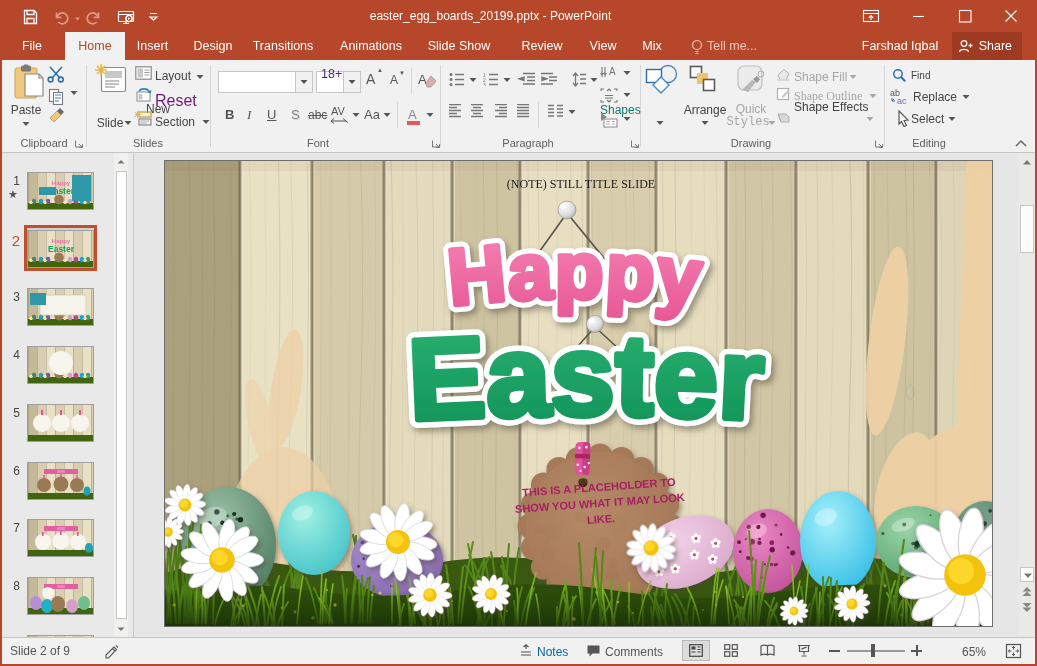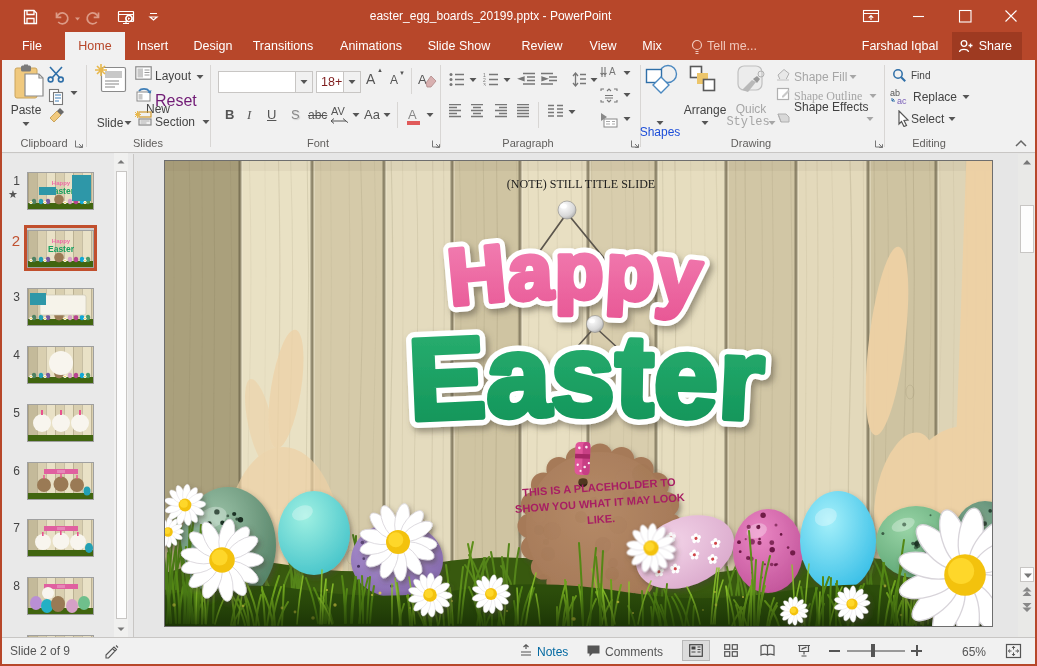--- a/index.html
+++ b/index.html
@@ -167,21 +167,21 @@
     </svg>
 <div class="glabel" style="left:98px;width:100px">Slides</div>
 <div class="gsep" style="left:210px"></div>
 <div class="abs" style="left:218px;top:71px;width:95px;height:22px;background:#fff;border:1px solid #c8c6c4"></div>
 <div class="abs" style="left:295px;top:71px;width:18px;height:22px;background:#f1f1f1;border:1px solid #c8c6c4"></div>
 <svg class="ricon" style="left:300px;top:79px" width="8" height="6">
       <path d="M0.5 1 L4 5 L7.5 1z" fill="#555"></path>
     </svg>
 <div class="abs" style="left:316px;top:71px;width:45px;height:22px;background:#fff;border:1px solid #c8c6c4"></div>
 <div class="abs" style="left:343px;top:71px;width:18px;height:22px;background:#f1f1f1;border:1px solid #c8c6c4"></div>
-<div class="rtext" style="left:321px;top:75px;font-size:12.5px;color:#7f1d1d;">18+</div>
+<div class="rtext" style="left:321px;top:67px;font-size:12.5px;color:#4c1d95;">18+</div>
 <svg class="ricon" style="left:348px;top:79px" width="8" height="6">
       <path d="M0.5 1 L4 5 L7.5 1z" fill="#555"></path>
     </svg>
 <div class="rtext" style="left:366px;top:71px;font-size:14px;color:#555;">A</div>
     <div class="rtext" style="left:377px;top:67px;font-size:6px;color:#555;">▲</div>
 <div class="rtext" style="left:390px;top:73px;font-size:12px;color:#555;">A</div>
     <div class="rtext" style="left:399px;top:70px;font-size:6px;color:#555;">▼</div>
 <div class="gsep" style="left:411px;top:68px;height:26px"></div>
 <svg class="ricon" style="left:417px;top:70px" width="20" height="20" viewBox="0 0 20 20">
 <text x="1" y="14" font-size="13" fill="#555" font-family="Liberation Sans">A</text>
@@ -289,21 +289,21 @@
 <div class="glabel" style="left:478px;width:100px">Paragraph</div>
 <svg class="ricon" style="left:630px;top:139px" width="11" height="11" viewBox="0 0 11 11">
       <path d="M1.5 1.5v6.5h6.5M5 5l3.5 3.5M8.5 5.2v3.3H5.2" stroke="#777" stroke-width="1" fill="none"></path>
     </svg>
 <div class="gsep" style="left:640px"></div>
 <svg class="ricon" style="left:645px;top:64px" width="34" height="34" viewBox="0 0 34 34">
 <circle cx="23" cy="10" r="8.5" fill="none" stroke="#4a88c0" stroke-width="1.4"></circle>
 <rect x="1.5" y="5.5" width="15" height="13" fill="#fff" stroke="#2f6fa8" stroke-width="1.4"></rect>
 <path d="M16 13l8 8-8 8-8-8z" fill="#fff" stroke="#4a88c0" stroke-width="1.4"></path>
 </svg>
-<div class="rtext" style="left:600px;top:103px;width:120px;text-align:center;font-size:12px;color:#1d4ed8;margin-top:22px;">Shapes</div>
+<div class="rtext" style="left:600px;top:103px;width:120px;font-size:12px;color:#0f766e;">Shapes</div>
 <svg class="ricon" style="left:656px;top:120px" width="8" height="6">
       <path d="M0.5 1 L4 5 L7.5 1z" fill="#555"></path>
     </svg>
 <svg class="ricon" style="left:688px;top:64px" width="30" height="30" viewBox="0 0 30 30">
 <rect x="2.5" y="2.5" width="11" height="11" fill="#fff" stroke="#5a5a5a" stroke-width="1.6"></rect>
 <rect x="9" y="9" width="11" height="11" fill="#ecc56a"></rect>
 <rect x="15.5" y="15.5" width="11" height="11" fill="#fff" stroke="#5a5a5a" stroke-width="1.6"></rect>
 </svg>
 <div class="rtext" style="left:645px;top:103px;width:120px;text-align:center;font-size:12px;color:#444;">Arrange</div>
 <svg class="ricon" style="left:701px;top:120px" width="8" height="6">

